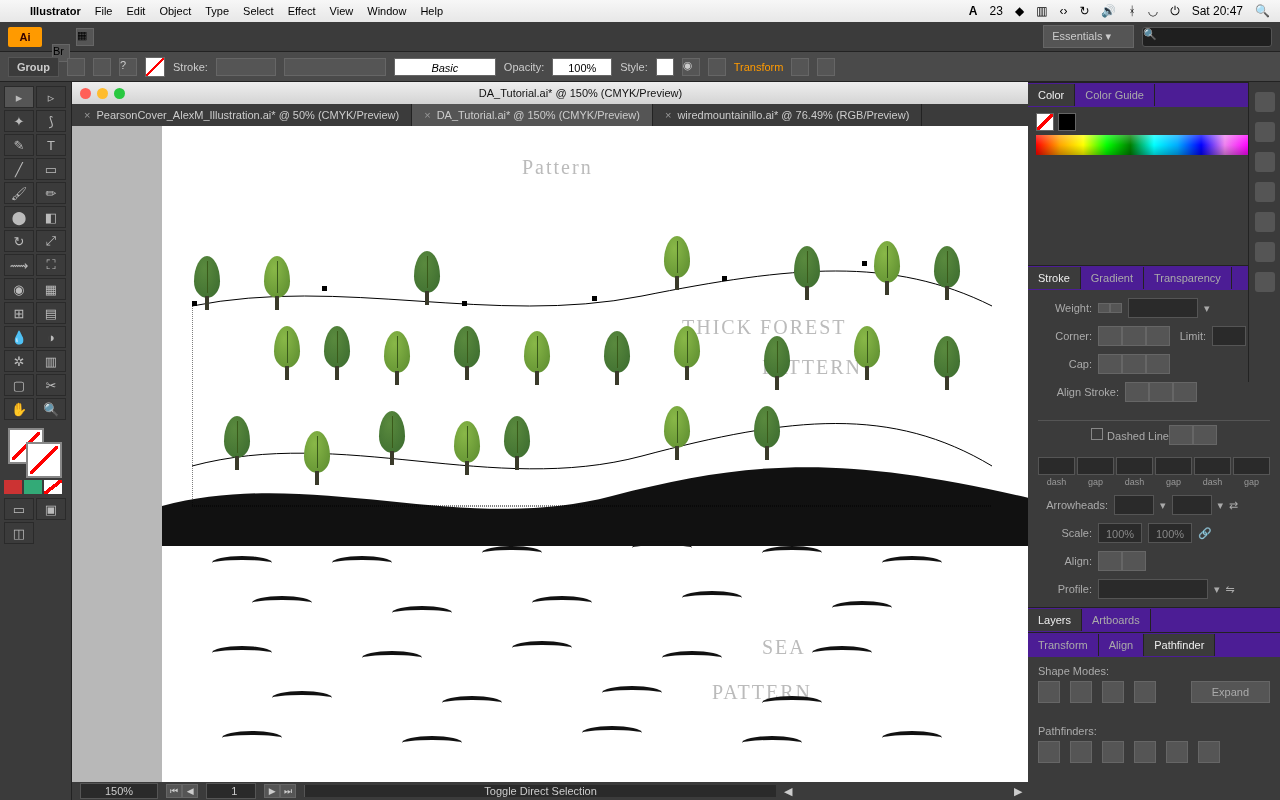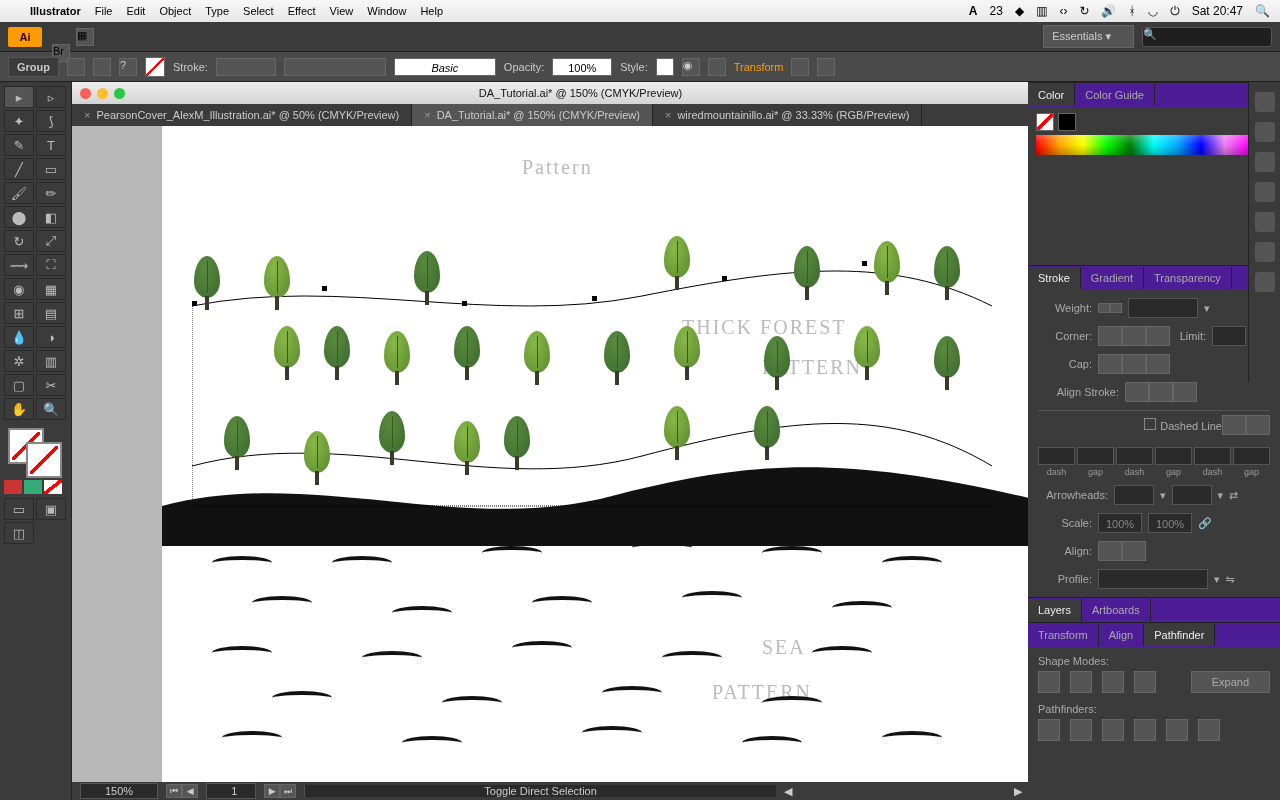--- a/index.html
+++ b/index.html
@@ -85,21 +85,21 @@
 
 
 .strokebody { padding: 8px 10px; color: #aaa; display: flex; flex-direction: column; gap: 8px; }
 .frow { display: flex; align-items: center; gap: 6px; }
 .frow label { width: 54px; text-align: right; }
 .stepper { display:flex;}
 .stepper .up,.stepper .dn{width:12px;height:10px;background:#555;border:1px solid #666;}
 .fld { width: 70px; height:20px; background:#2a2a2a; border:1px solid #555;}
 .btnset { display:flex; gap:0;}
 .btnset span{width:24px;height:20px;background:#555;border:1px solid #666;}
-.dashedhead { display:flex; align-items:center; justify-content:flex-end; padding: 4px 0; border-top: 1px solid #555; margin-top: 0;}
+.dashedhead { display:flex; align-items:center; justify-content:center; padding: 4px 0; border-top: 1px solid #555; margin-top: 10px;}
 .chk { width:12px; height:12px; border:1px solid #888; display:inline-block; margin-right:4px;}
 .dashgrid { display:grid; grid-template-columns: repeat(6,1fr); gap:2px;}
 .dashgrid .f { height:18px; background:#2a2a2a; border:1px solid #555;}
 .dashgrid .l { font-size:9px; text-align:center; color:#999;}
 
 
 .pfbody { padding: 8px 10px; color:#aaa;}
 .pfbody .icons { display:flex; gap:10px; margin-top:4px;}
 .pficon { width:22px; height:22px; background:#555; border:1px solid #666;}
 .expand { margin-left:auto; padding: 4px 20px; background:#555; border:1px solid #666; color:#aaa;}
@@ -273,21 +273,21 @@
       <div class="tab">
           <span class="x">×</span>
           <span>PearsonCover_AlexM_Illustration.ai* @ 50% (CMYK/Preview)</span>
         </div>
       <div class="tab active">
           <span class="x">×</span>
           <span>DA_Tutorial.ai* @ 150% (CMYK/Preview)</span>
         </div>
       <div class="tab">
           <span class="x">×</span>
-          <span>wiredmountainillo.ai* @ 33.33% (RGB/Preview)</span>
+          <span>wiredmountainillo.ai* @ 76.49% (RGB/Preview)</span>
         </div>
     </div>
     <div class="canvaswrap">
       <div class="canvasarea">
         <div class="paper">
 
           <span class="sketch" style="left:360px;top:30px;">Pattern</span>
           <span class="sketch" style="left:520px;top:190px;">THICK FOREST</span>
           <span class="sketch" style="left:600px;top:230px;">PATTERN</span>
           <span class="sketch" style="left:600px;top:510px;">SEA</span>
@@ -568,21 +568,21 @@
       </div>
       <div class="pfbody">
         <div>Shape Modes:</div>
         <div class="icons">
           <span class="pficon"></span>
           <span class="pficon"></span>
           <span class="pficon"></span>
           <span class="pficon"></span>
           <span class="expand">Expand</span>
         </div>
-        <div style="margin-top:10px;">Pathfinders:</div>
+        <div style="margin-top:22px;">Pathfinders:</div>
         <div class="icons">
           <span class="pficon"></span>
           <span class="pficon"></span>
           <span class="pficon"></span>
           <span class="pficon"></span>
           <span class="pficon"></span>
           <span class="pficon"></span>
         </div>
       </div>
     </div>

